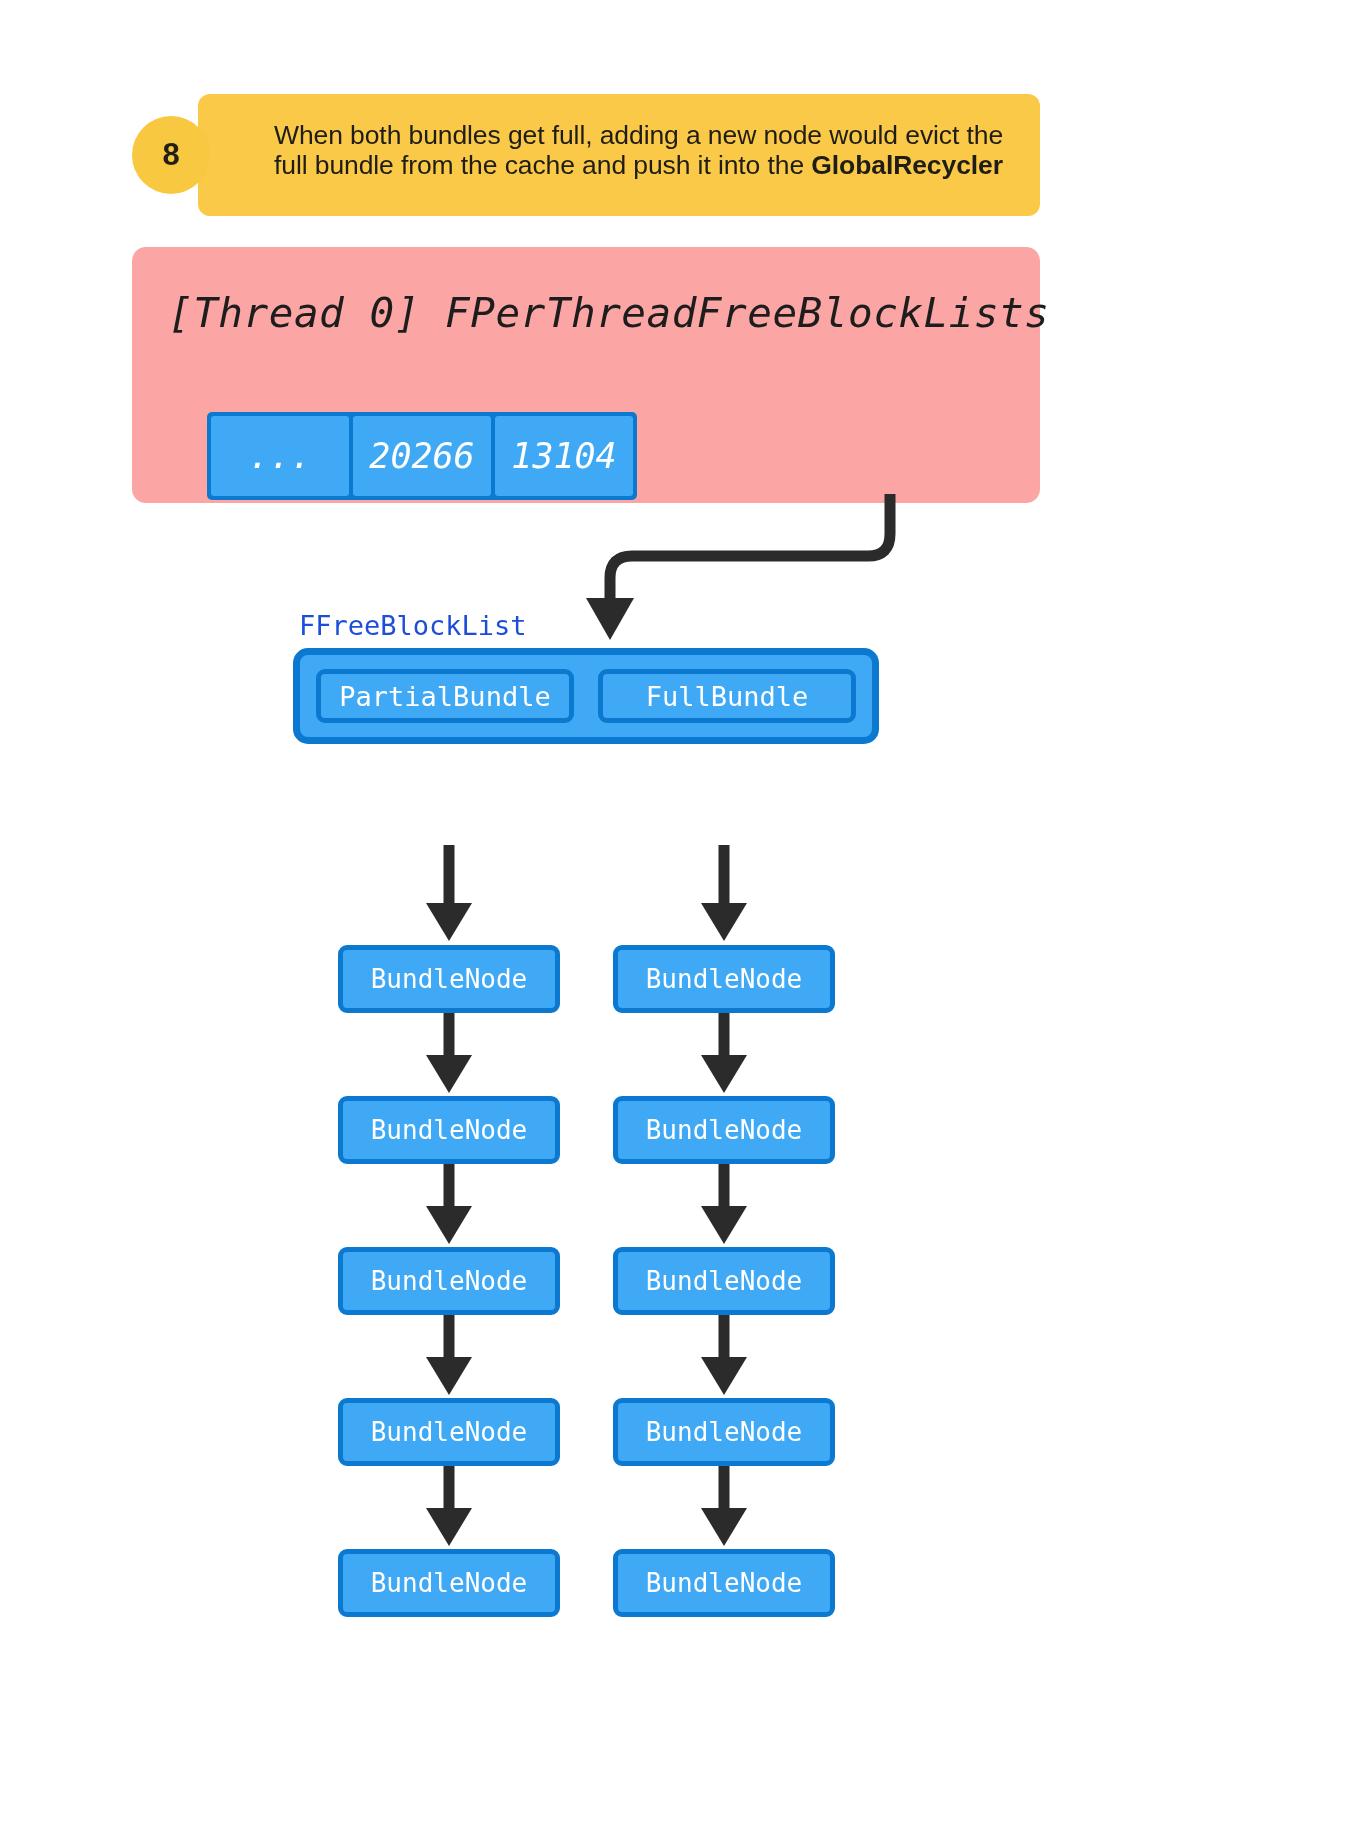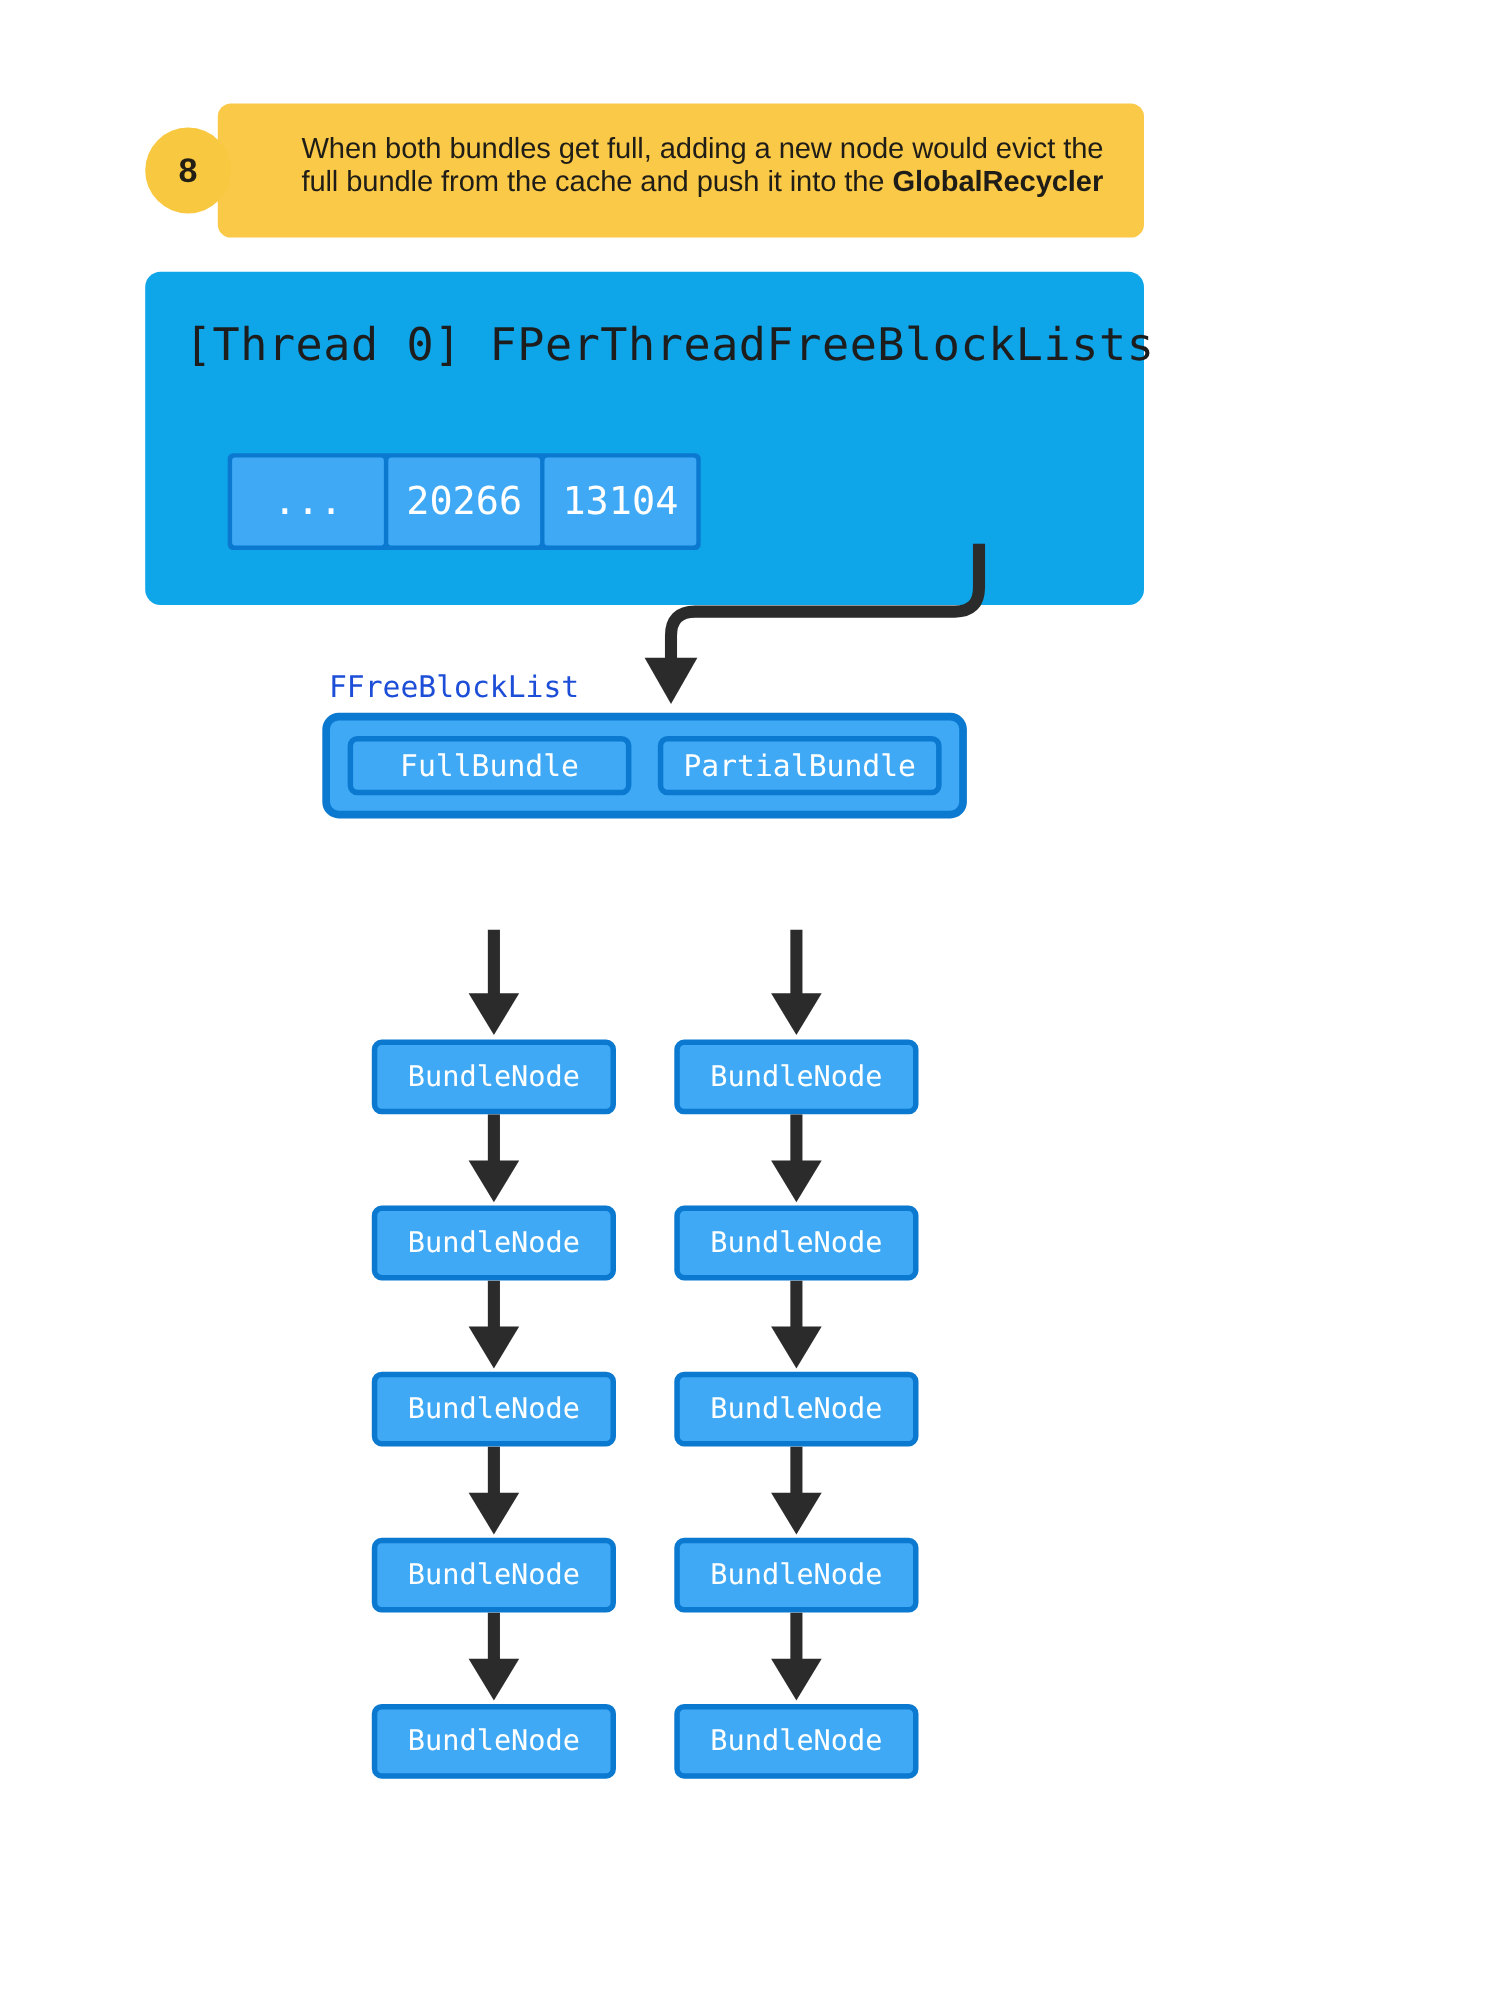--- a/index.html
+++ b/index.html
@@ -57,23 +57,24 @@
     letter-spacing: -0.1px;
   }
   #callout-text b { font-weight: bold; }
 
   
   #thread-panel {
     position: absolute;
     left: 132px;
     top: 247px;
     width: 908px;
-    height: 303px;
-    background: #0ea5e9;
+    height: 256px;
+    background: #fca5a5;
     border-radius: 14px;
+    font-style: italic;
   }
   #thread-title {
     position: absolute;
     left: 36px;
     top: 42px;
     font-family: "DejaVu Sans Mono", monospace;
     font-size: 41px;
     color: #1d1d1d;
     letter-spacing: 0.5px;
     white-space: nowrap;
@@ -204,22 +205,22 @@
   </div>
 </div>
 
 <svg id="elbow-arrow" viewBox="0 0 380 150">
   <path d="M 330 0 L 330 40 Q 330 62 308 62 L 72 62 Q 50 62 50 84 L 50 108" fill="none" stroke="#2b2b2b" stroke-width="11" stroke-linecap="butt"></path>
   <polygon points="50,146 26,104 74,104" fill="#2b2b2b"></polygon>
 </svg>
 
 <div id="fbl-label">FFreeBlockList</div>
 <div id="fbl-container">
+  <div class="bundle-box">PartialBundle</div>
   <div class="bundle-box">FullBundle</div>
-  <div class="bundle-box">PartialBundle</div>
 </div>
 
 <div class="node-col" id="col-partial">
   <div class="arrow-down first">
     <svg width="56" height="100" viewBox="0 0 56 100">
         <path d="M28 0 L28 66" stroke="#2b2b2b" stroke-width="11" fill="none"></path>
         <polygon points="28,96 5,58 51,58" fill="#2b2b2b"></polygon>
       </svg>
   </div>
   <div class="node-box">BundleNode</div>

